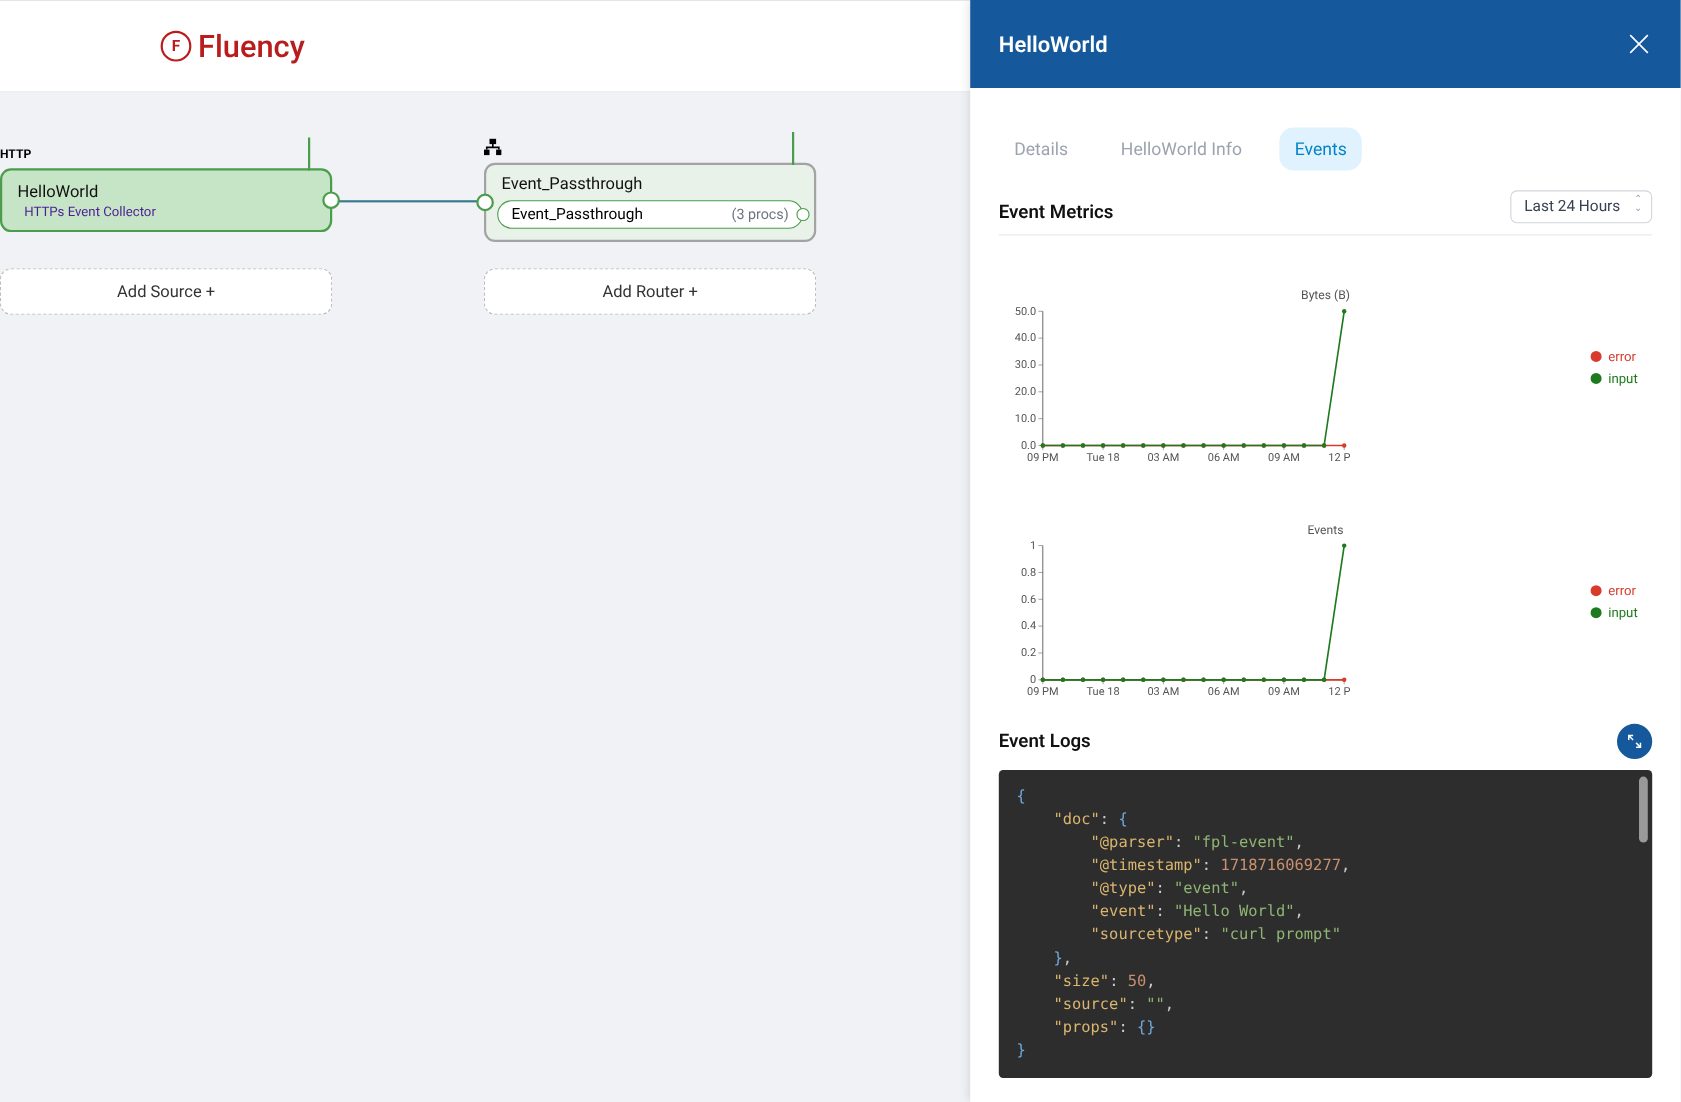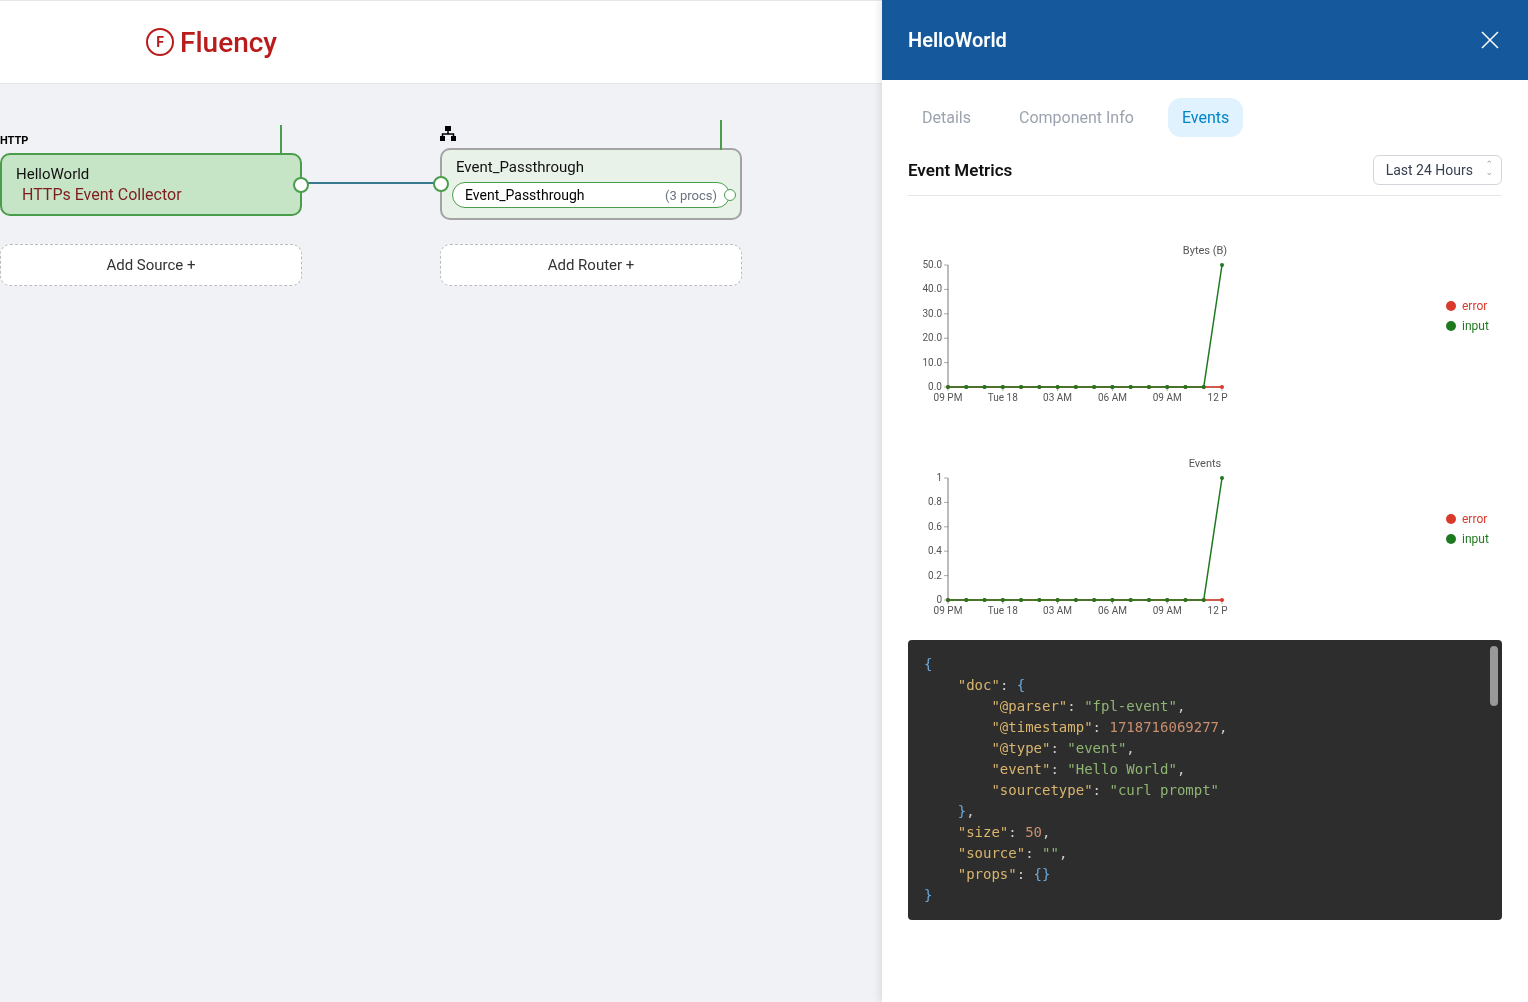--- a/index.html
+++ b/index.html
@@ -12,47 +12,47 @@
 .nav { margin-left: auto; display: flex; gap: 48px; }
 .nav-item { display: flex; align-items: center; gap: 8px; color: #374151; font-size: 16px; font-weight: 600; cursor: pointer; }
 .nav-icon { width: 20px; height: 20px; }
 
 
 .canvas { position: absolute; top: 84px; left: 0; right: 0; bottom: 0; padding: 50px 146px; }
 .node { position: absolute; }
 .node-label { font-size: 11px; font-weight: 700; margin-bottom: 6px; display: flex; align-items: center; gap: 4px; }
 .node-card { background: #c6e4c6; border: 2px solid #4a9d4a; border-radius: 10px; padding: 10px 14px; width: 302px; position: relative; }
 .node-title { font-size: 15px; font-weight: 400; color: #111; }
-.node-sub { font-size: 16px; color: #7f1d1d; margin-top: 2px; margin-left: 6px; }
+.node-sub { font-size: 12px; color: #4c1d95; margin-top: 2px; margin-left: 6px; }
 .node-port-r { position: absolute; right: -9px; top: 50%; transform: translateY(-50%); width: 16px; height: 16px; border: 2px solid #4a9d4a; border-radius: 50%; background: #fff; }
 .node-port-l { position: absolute; left: -9px; top: 50%; transform: translateY(-50%); width: 16px; height: 16px; border: 2px solid #4a9d4a; border-radius: 50%; background: #fff; }
 .node-top-stub { position: absolute; top: -30px; right: 18px; width: 2px; height: 30px; background: #4a9d4a; }
 
 .router-card { background: #e8f2e8; border: 2px solid #a3a3a3; border-radius: 10px; width: 302px; padding: 8px 10px 10px 10px; position: relative; }
 .router-title { font-size: 15px; color: #111; margin-bottom: 6px; margin-left: 4px; }
 .router-inner { background: #fff; border: 1px solid #4a9d4a; border-radius: 999px; padding: 4px 12px; display: flex; justify-content: space-between; align-items: center; font-size: 14px; position: relative; }
 .router-procs { color: #6b7280; font-size: 13px; }
 .router-inner-port { position: absolute; right: -7px; top: 50%; transform: translateY(-50%); width: 12px; height: 12px; border: 1.5px solid #4a9d4a; border-radius: 50%; background: #fff; }
 
 .edge { position: absolute; height: 2px; background: #4a9d4a; }
 
 .add-btn { position: absolute; width: 302px; height: 42px; border: 1.5px dashed #bbb; border-radius: 10px; background: #fff; display: flex; align-items: center; justify-content: center; font-size: 15px; color: #333; cursor: pointer; }
 
 
 .panel { position: absolute; top: 0; right: 0; width: 646px; height: 1002px; background: #fff; box-shadow: -2px 0 8px rgba(0,0,0,0.1); display: flex; flex-direction: column; z-index: 10; }
 .panel-header { background: #15599c; color: #fff; height: 80px; display: flex; align-items: center; justify-content: space-between; padding: 0 26px; }
 .panel-title { font-size: 20px; font-weight: 600; }
 .close-x { width: 24px; height: 24px; cursor: pointer; stroke: #fff; }
 
-.tabs { display: flex; gap: 20px; padding: 18px 26px 0 26px; }
+.tabs { display: flex; gap: 20px; padding: 36px 26px 0 26px; }
 .tab { padding: 10px 14px; font-size: 16px; color: #9ca3af; cursor: pointer; border-radius: 6px; }
 .tab.active { background: #e0f2fe; color: #0284c7; border-radius: 13px; }
 
 .panel-body { flex: 1; overflow-y: auto; padding: 18px 26px; }
-.section-head { display: flex; justify-content: space-between; align-items: center; margin-bottom: 10px; }
+.section-head { display: flex; justify-content: space-between; align-items: flex-end; margin-bottom: 10px; }
 .section-title { font-size: 17px; font-weight: 600; color: #111; }
 .dropdown { border: 1px solid #d1d5db; border-radius: 6px; padding: 6px 28px 6px 12px; font-size: 14px; color: #374151; background: #fff; position: relative; cursor: pointer; }
 .dropdown::after { content: ""; position: absolute; right: 8px; top: 50%; transform: translateY(-50%); width: 8px; height: 12px; background: linear-gradient(#9ca3af,#9ca3af) center/1px 100% no-repeat; opacity: 0; }
 .dropdown .chev { position: absolute; right: 8px; top: 4px; font-size: 9px; color: #9ca3af; line-height: 8px; }
 
 .chart-wrap { margin-bottom: 18px; margin-top: 48px; }
 .chart-title { font-size: 11px; color: #555; text-align: center; margin-bottom: 2px; }
 .chart-row { display: flex; align-items: flex-start; }
 .chart-area { flex: 1; position: relative; }
 .chart-svg { display: block; }
@@ -148,21 +148,21 @@
 <div class="panel">
   <div class="panel-header">
     <div class="panel-title">HelloWorld</div>
     <svg class="close-x" viewBox="0 0 24 24" fill="none" stroke-width="1.5">
         <path d="M4 4l16 16M20 4L4 20"></path>
       </svg>
   </div>
 
   <div class="tabs">
     <div class="tab">Details</div>
-    <div class="tab">Component Info</div>
+    <div class="tab">HelloWorld Info</div>
     <div class="tab active">Events</div>
   </div>
 
   <div class="panel-body">
     <div class="section-head">
       <div class="section-title">Event Metrics</div>
       <div class="dropdown">
         <span>Last 24 Hours</span>
         <span class="chev">⌃<br>⌄</span>
       </div>
@@ -355,18 +355,26 @@
               </div>
               <div class="legend-item">
                 <span class="legend-dot" style="background:#1f7a1f"></span>
                 <span style="color:#1f7a1f">input</span>
               </div>
             </div>
     </div>
   </div>
       </div>
 
+    <div class="logs-head">
+      <div class="section-title">Event Logs</div>
+      <div class="expand-btn">
+        <svg viewBox="0 0 24 24" fill="none" stroke-width="2">
+            <path d="M4 10V4h6M20 14v6h-6M4 4l6 6M20 20l-6-6"></path>
+          </svg>
+      </div>
+    </div>
 
     <div class="code" id="codeblock"><span class="br">{</span><br>&nbsp;&nbsp;&nbsp;&nbsp;<span class="key">"doc"</span><span class="pun">: </span><span class="br">{</span><br>&nbsp;&nbsp;&nbsp;&nbsp;&nbsp;&nbsp;&nbsp;&nbsp;<span class="key">"@parser"</span><span class="pun">: </span><span class="str">"fpl-event"</span><span class="pun">,</span><br>&nbsp;&nbsp;&nbsp;&nbsp;&nbsp;&nbsp;&nbsp;&nbsp;<span class="key">"@timestamp"</span><span class="pun">: </span><span class="num">1718716069277</span><span class="pun">,</span><br>&nbsp;&nbsp;&nbsp;&nbsp;&nbsp;&nbsp;&nbsp;&nbsp;<span class="key">"@type"</span><span class="pun">: </span><span class="str">"event"</span><span class="pun">,</span><br>&nbsp;&nbsp;&nbsp;&nbsp;&nbsp;&nbsp;&nbsp;&nbsp;<span class="key">"event"</span><span class="pun">: </span><span class="str">"Hello World"</span><span class="pun">,</span><br>&nbsp;&nbsp;&nbsp;&nbsp;&nbsp;&nbsp;&nbsp;&nbsp;<span class="key">"sourcetype"</span><span class="pun">: </span><span class="str">"curl prompt"</span><br>&nbsp;&nbsp;&nbsp;&nbsp;<span class="br">}</span><span class="pun">,</span><br>&nbsp;&nbsp;&nbsp;&nbsp;<span class="key">"size"</span><span class="pun">: </span><span class="num">50</span><span class="pun">,</span><br>&nbsp;&nbsp;&nbsp;&nbsp;<span class="key">"source"</span><span class="pun">: </span><span class="str">""</span><span class="pun">,</span><br>&nbsp;&nbsp;&nbsp;&nbsp;<span class="key">"props"</span><span class="pun">: </span><span class="br">{}</span><br><span class="br">}</span>
       <div class="code-scroll"></div>
     </div>
   </div>
 </div>
 
 </body></html>

